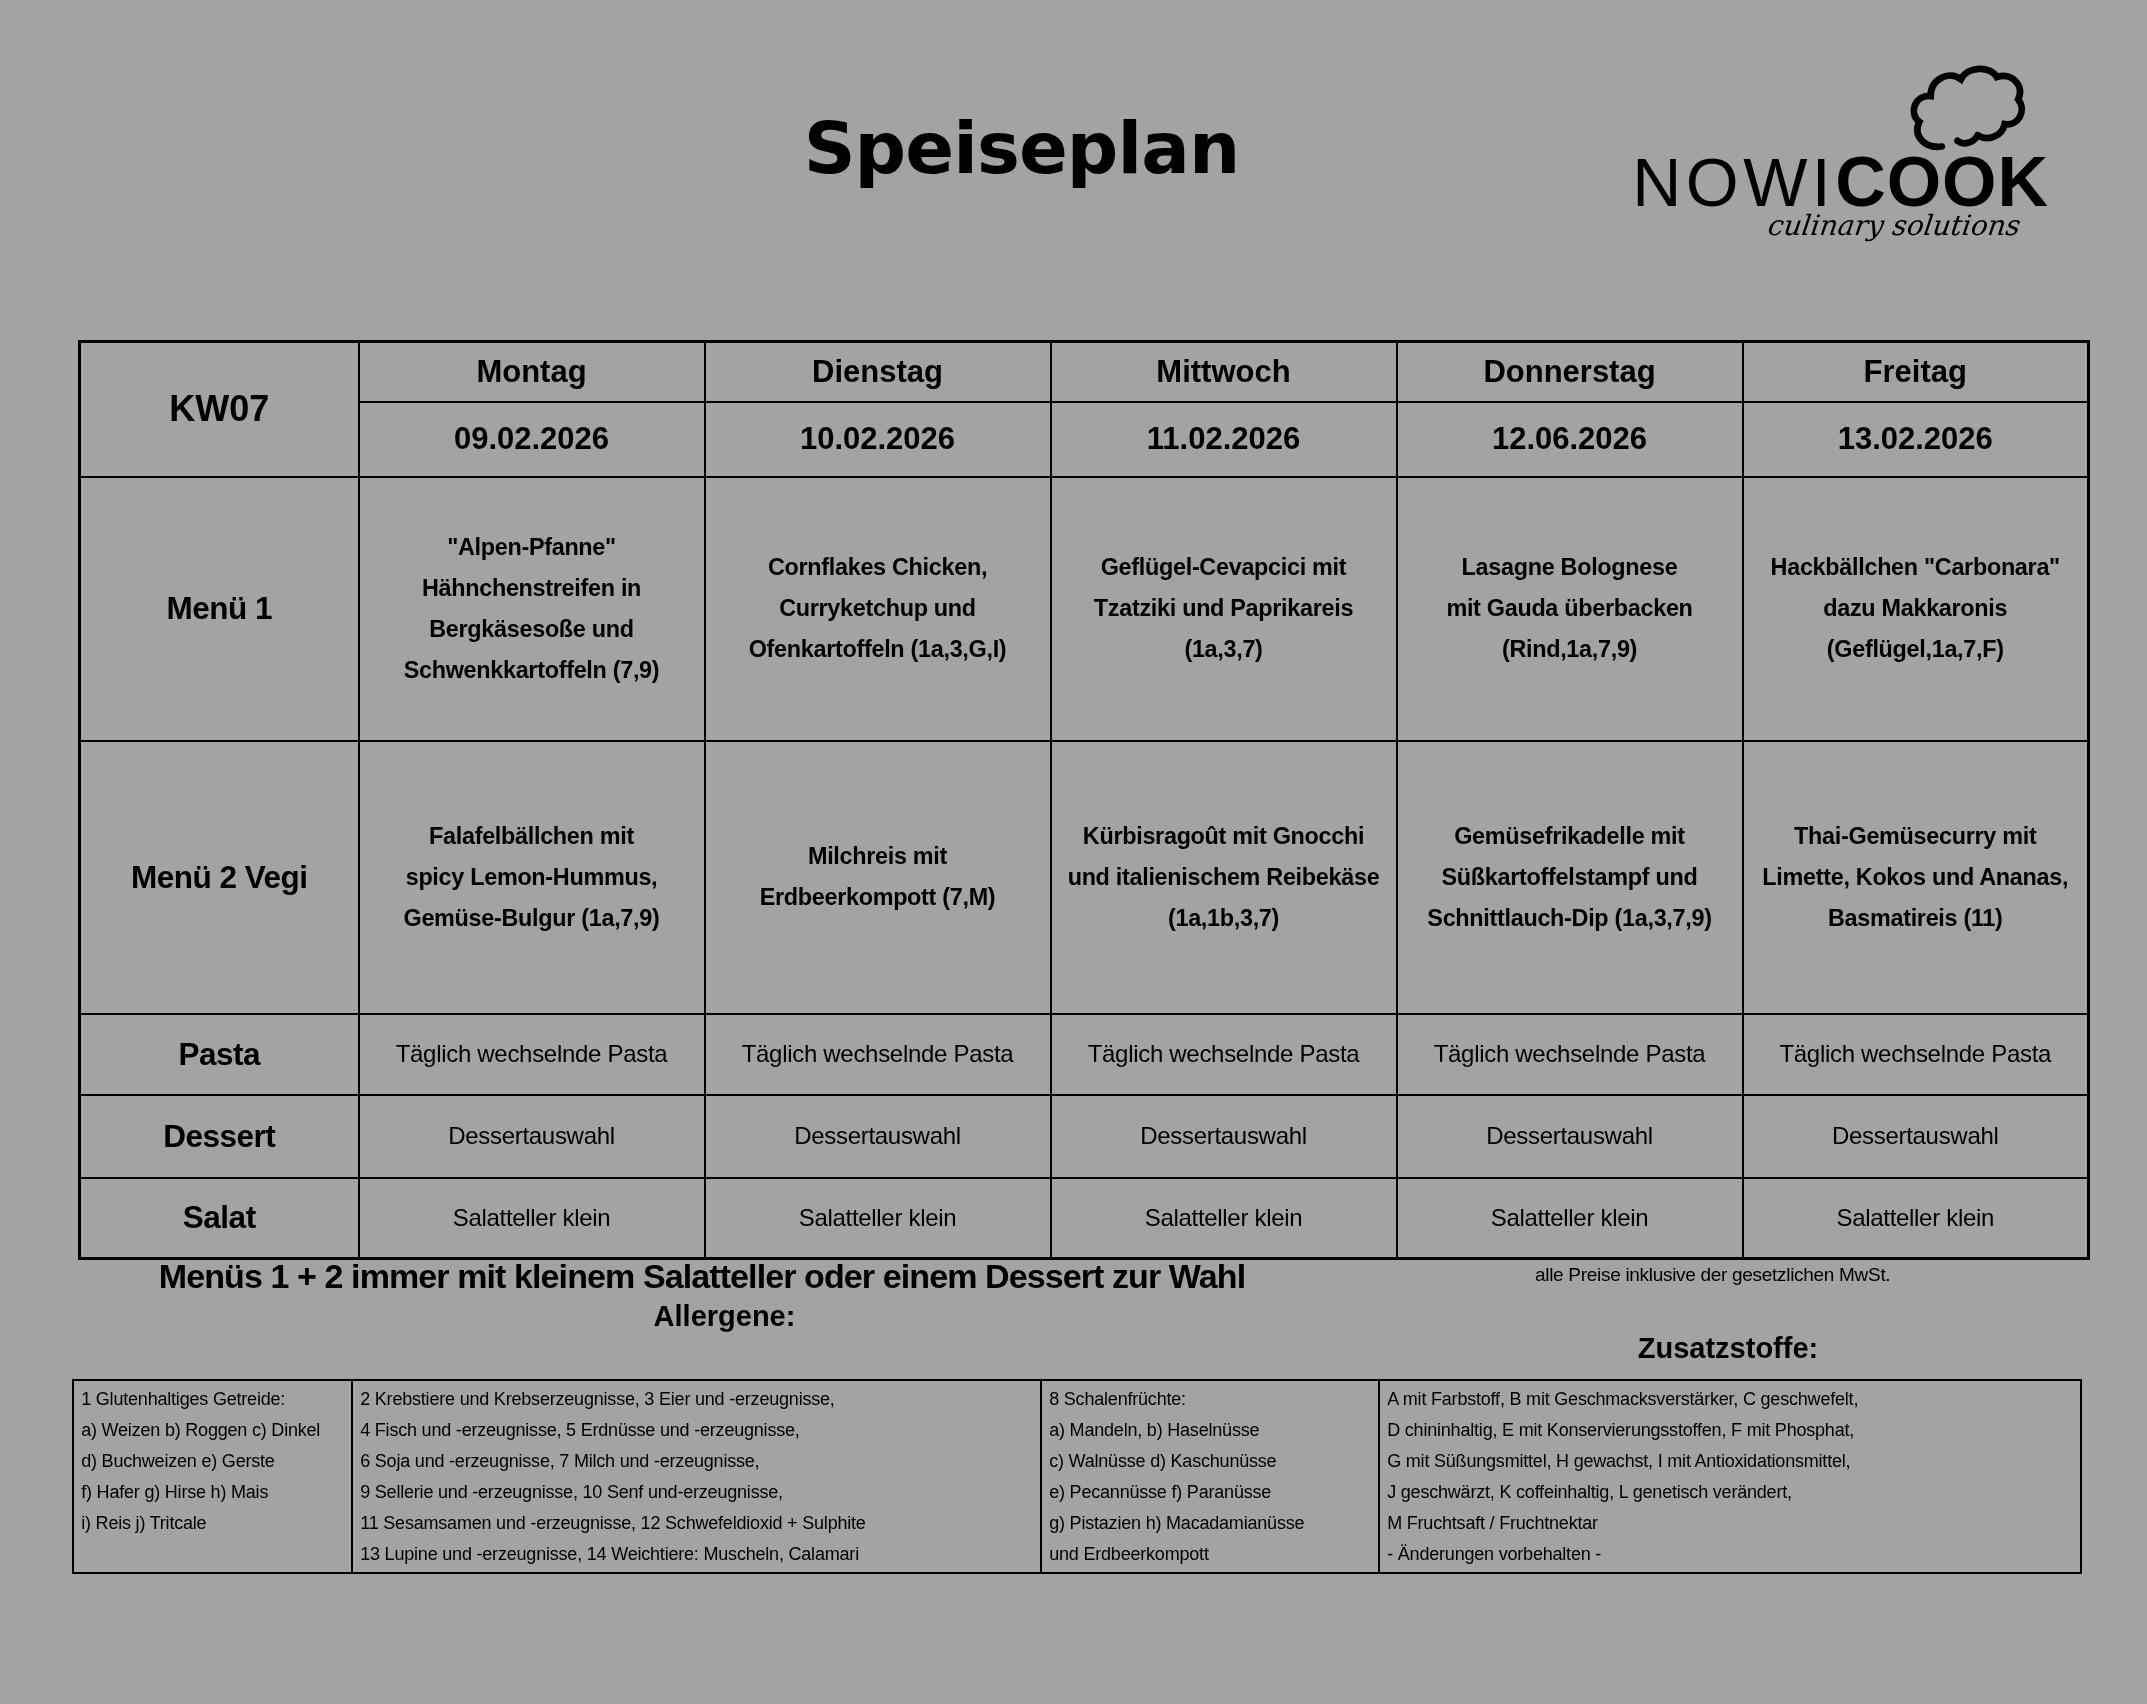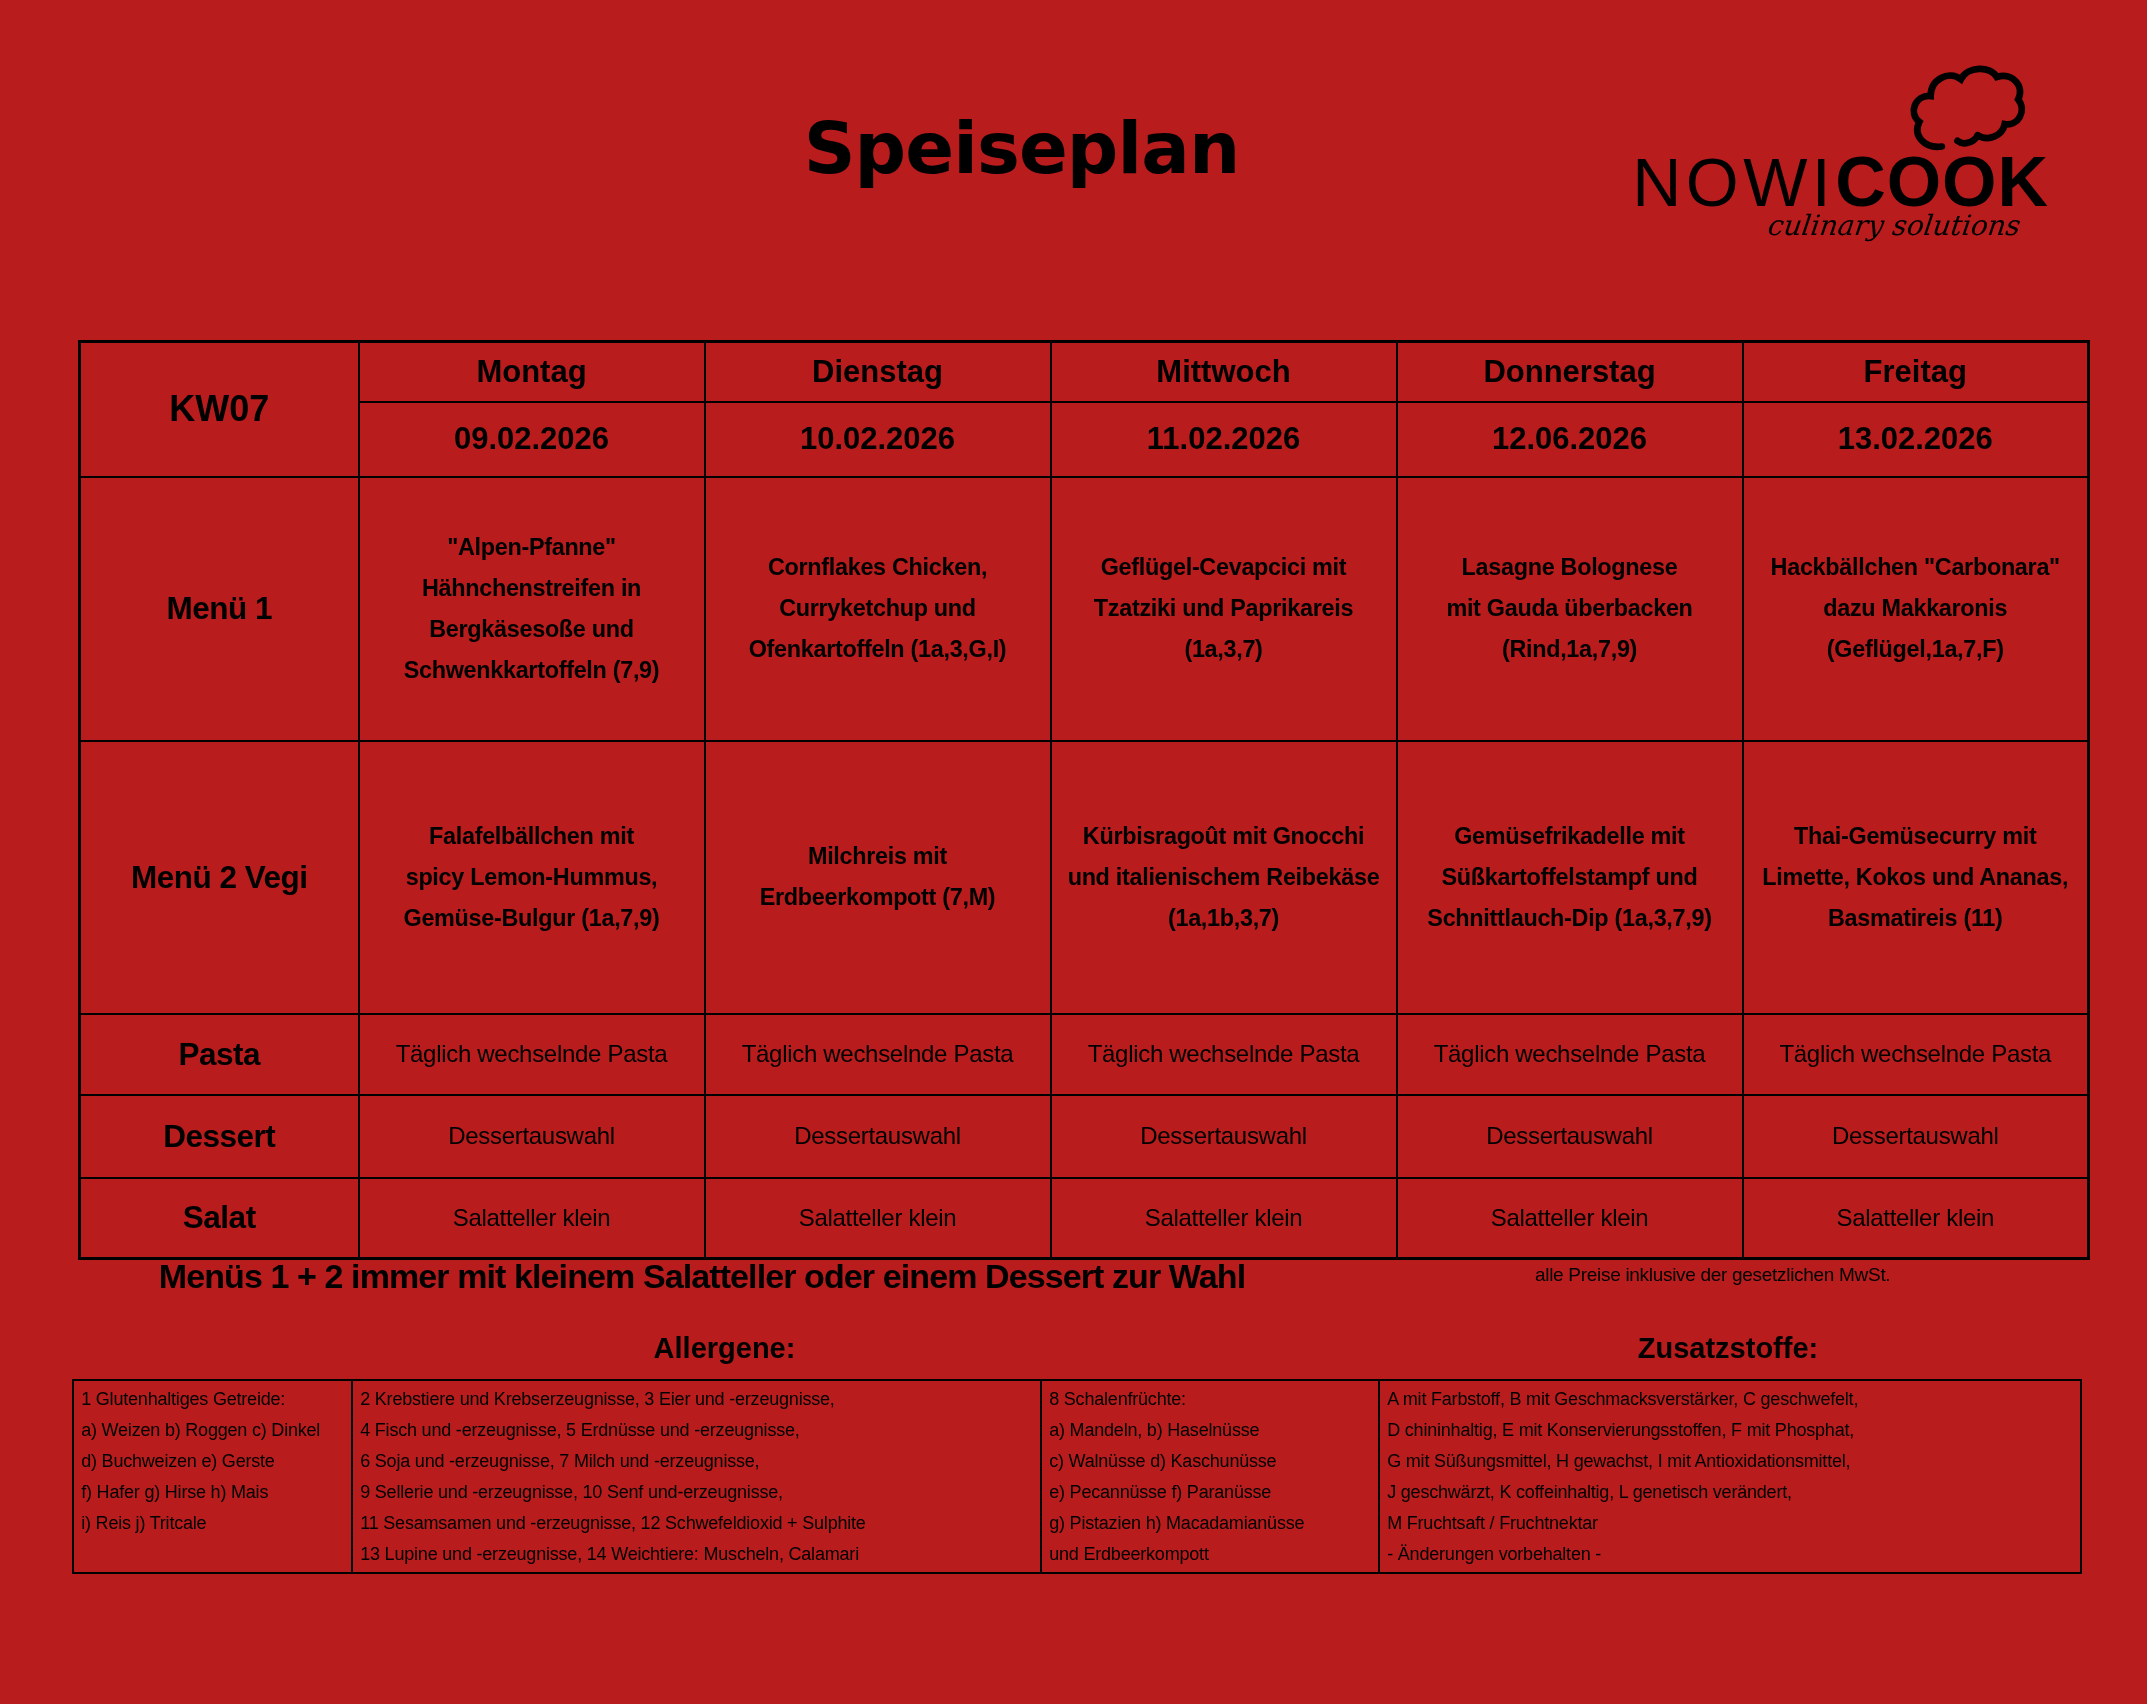--- a/index.html
+++ b/index.html
@@ -1,16 +1,16 @@
 <!DOCTYPE html>
 <html style="font-size:14.4px"><head>
 <meta charset="utf-8">
 <style>
   html,body{margin:0;padding:0;background:#ffffff;}
-  .page{position:relative;width:2148px;height:1705px;background:#b91c1c;color:#000;
+  .page{position:relative;width:2148px;height:1705px;background:#a3a3a3;color:#000;
         font-family:"Liberation Sans",sans-serif;overflow:hidden;}
 
   
   .title{position:absolute;top:106px;left:0;width:2043px;text-align:center;
          font-size:72px;font-weight:bold;letter-spacing:-0.9px;
          font-family:"DejaVu Sans",sans-serif;}
   .subtitle{position:absolute;top:266px;left:0;width:2031px;text-align:center;
             font-size:33px;font-weight:bold;letter-spacing:-0.5px;}
 
   .logo{position:absolute;top:72px;left:1620px;width:441px;height:189px;}
@@ -43,21 +43,21 @@
   .row-label{font-size:31.5px;font-weight:bold;letter-spacing:-0.5px;}
   .menu-cell{font-size:23.4px;font-weight:bold;line-height:41px;white-space:pre-line;
              letter-spacing:-0.3px;}
   .plain-cell{font-size:24px;font-weight:normal;letter-spacing:-0.3px;}
 
   
   .choice-note{position:absolute;top:1257px;left:72px;width:1260px;text-align:center;
                font-size:34px;font-weight:bold;letter-spacing:-0.9px;}
   .vat-note{position:absolute;top:1264px;left:1535px;width:540px;
             font-size:19px;letter-spacing:-0.3px;}
-  .allergens-heading{position:absolute;top:1332px;left:72px;width:1305px;text-align:center;
+  .allergens-heading{position:absolute;top:1300px;left:72px;width:1305px;text-align:center;
                      font-size:29px;font-weight:bold;}
   .additives-heading{position:absolute;top:1332px;left:1377px;width:702px;text-align:center;
                      font-size:29px;font-weight:bold;}
 
   .info-table{position:absolute;top:1379px;left:72px;width:2007px;
               border-collapse:collapse;table-layout:fixed;border:2.7px solid #000;}
   .info-table td{border:2.7px solid #000;vertical-align:top;padding:2.7px 7.2px;overflow:hidden;}
   .it-c1{width:279px;}
   .it-c2{width:689px;}
   .it-c3{width:338px;}

